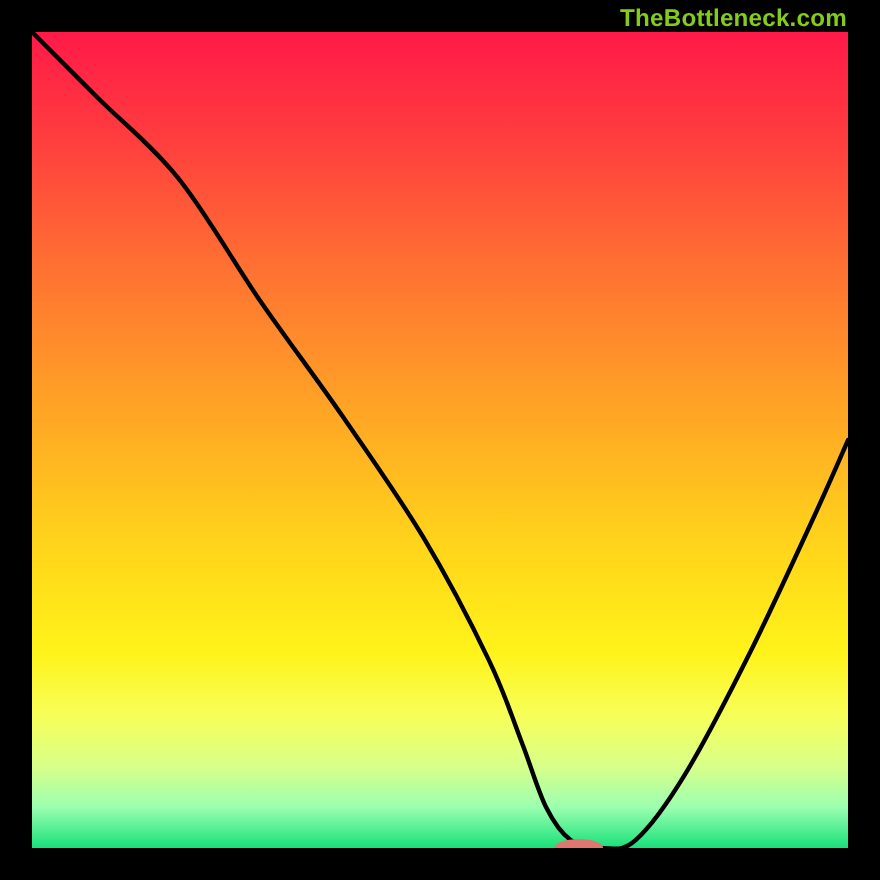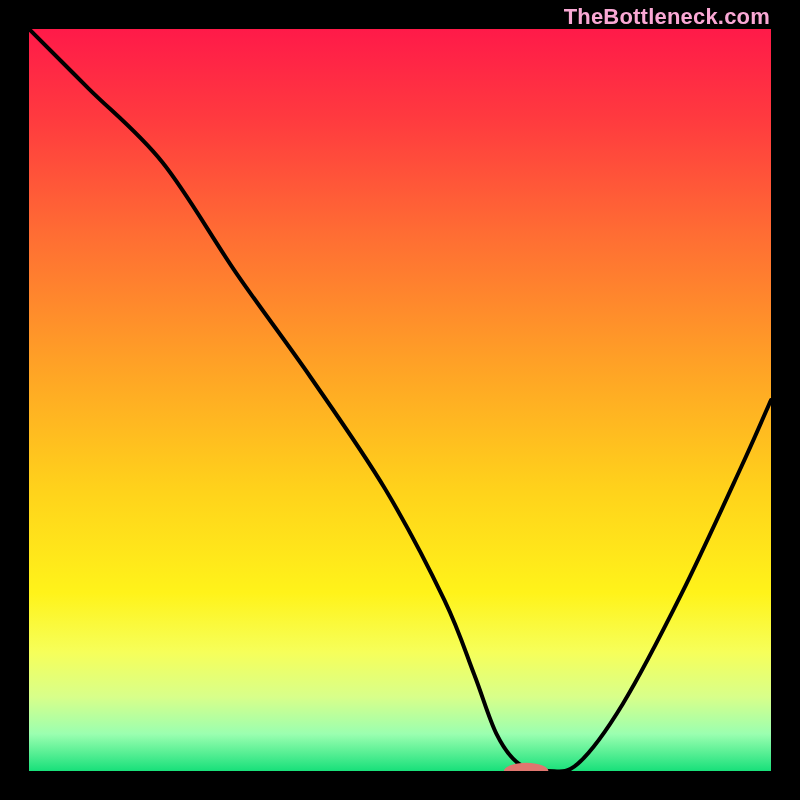--- a/index.html
+++ b/index.html
@@ -26,21 +26,21 @@
     height: 742px;
     overflow: hidden;
   }
   .watermark {
     position: absolute;
     top: 4px;
     right: 30px;
     font-family: Arial, Helvetica, sans-serif;
     font-size: 22px;
     font-weight: 600;
-    color: #f9a8d4;
+    color: #84cc16;
     letter-spacing: 0.2px;
   }
   svg { display: block; }
 </style>
 </head>
 <body>
 
 <div class="frame">
 
   <div class="watermark">TheBottleneck.com</div>

